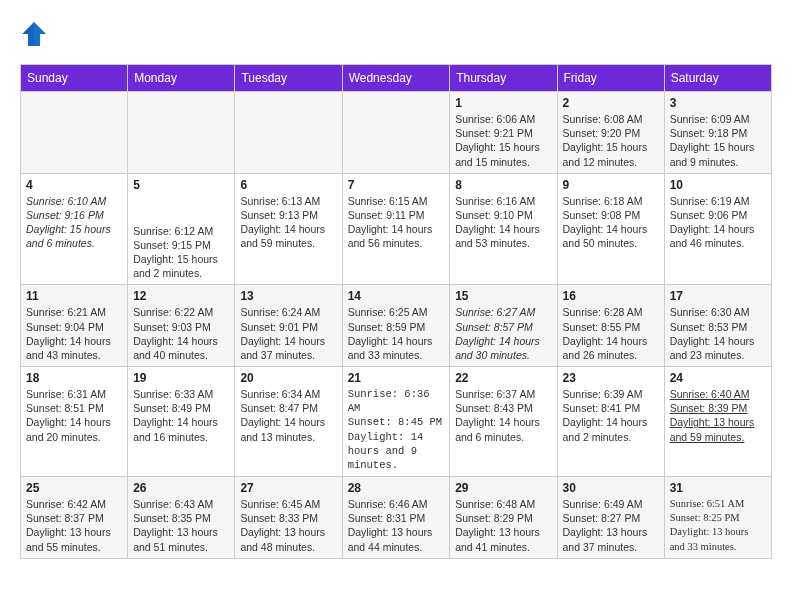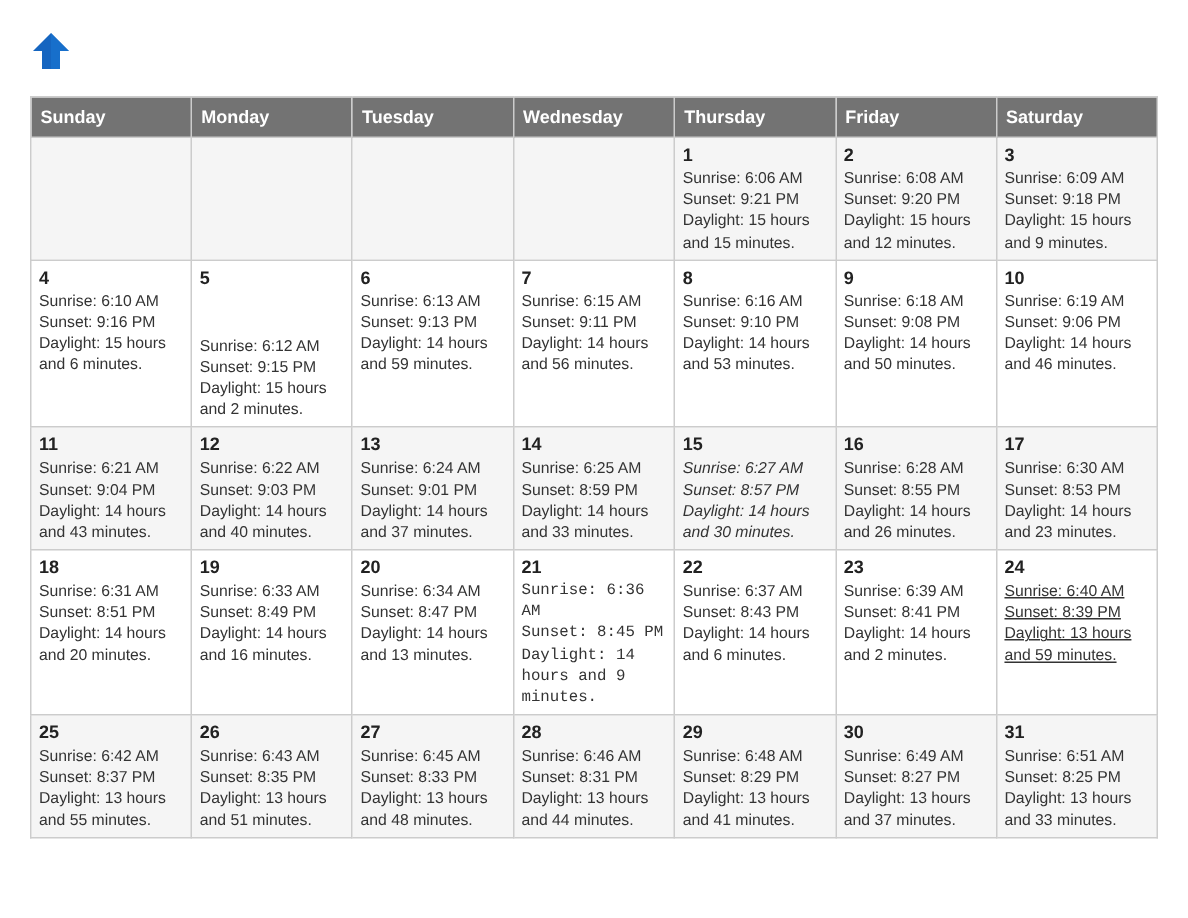--- a/index.html
+++ b/index.html
@@ -45,26 +45,26 @@
       font-size: 16px;
       font-weight: normal;
       color: #555;
     }
     table {
       width: 100%;
       border-collapse: collapse;
       font-size: 11px;
     }
     thead tr th {
-      background-color: #737373;
+      background-color: #6d28d9;
       color: #fff;
       text-align: left;
       padding: 6px 6px;
       font-size: 12px;
-      font-weight: bold;
+      font-weight: normal;
       border: 1px solid #ccc;
     }
     tbody tr td {
       border: 1px solid #ccc;
       vertical-align: top;
       padding: 4px 5px;
       width: 108px;
       min-height: 90px;
     }
     tbody tr:nth-child(odd) td {
@@ -141,21 +141,21 @@
         <td>
           <div class="day-num">3</div>
           <div class="day-info" style="white-space: pre-line;">Sunrise: 6:09 AM
 Sunset: 9:18 PM
 Daylight: 15 hours and 9 minutes.</div>
         </td>
       </tr>
       <tr>
         <td>
           <div class="day-num">4</div>
-          <div class="day-info" style="white-space: pre-line;">Sunrise: 6:10 AM
+          <div class="day-info" style="white-space: pre-line; font-style: italic;">Sunrise: 6:10 AM
 Sunset: 9:16 PM
 Daylight: 15 hours and 6 minutes.</div>
         </td>
         <td>
           <div class="day-num">5</div>
           <div class="day-info" style="white-space: pre-line; margin-top: 32px;">Sunrise: 6:12 AM
 Sunset: 9:15 PM
 Daylight: 15 hours and 2 minutes.</div>
         </td>
         <td>
@@ -309,19 +309,19 @@
 Daylight: 13 hours and 41 minutes.</div>
         </td>
         <td>
           <div class="day-num">30</div>
           <div class="day-info" style="white-space: pre-line;">Sunrise: 6:49 AM
 Sunset: 8:27 PM
 Daylight: 13 hours and 37 minutes.</div>
         </td>
         <td>
           <div class="day-num">31</div>
-          <div class="day-info" style="white-space: pre-line;">Sunrise: 6:51 AM
+          <div class="day-info" style="white-space: pre-line; font-family: Liberation Serif, serif;">Sunrise: 6:51 AM
 Sunset: 8:25 PM
 Daylight: 13 hours and 33 minutes.</div>
         </td>
       </tr>
     </tbody>
 </table>
 
 </body></html>

